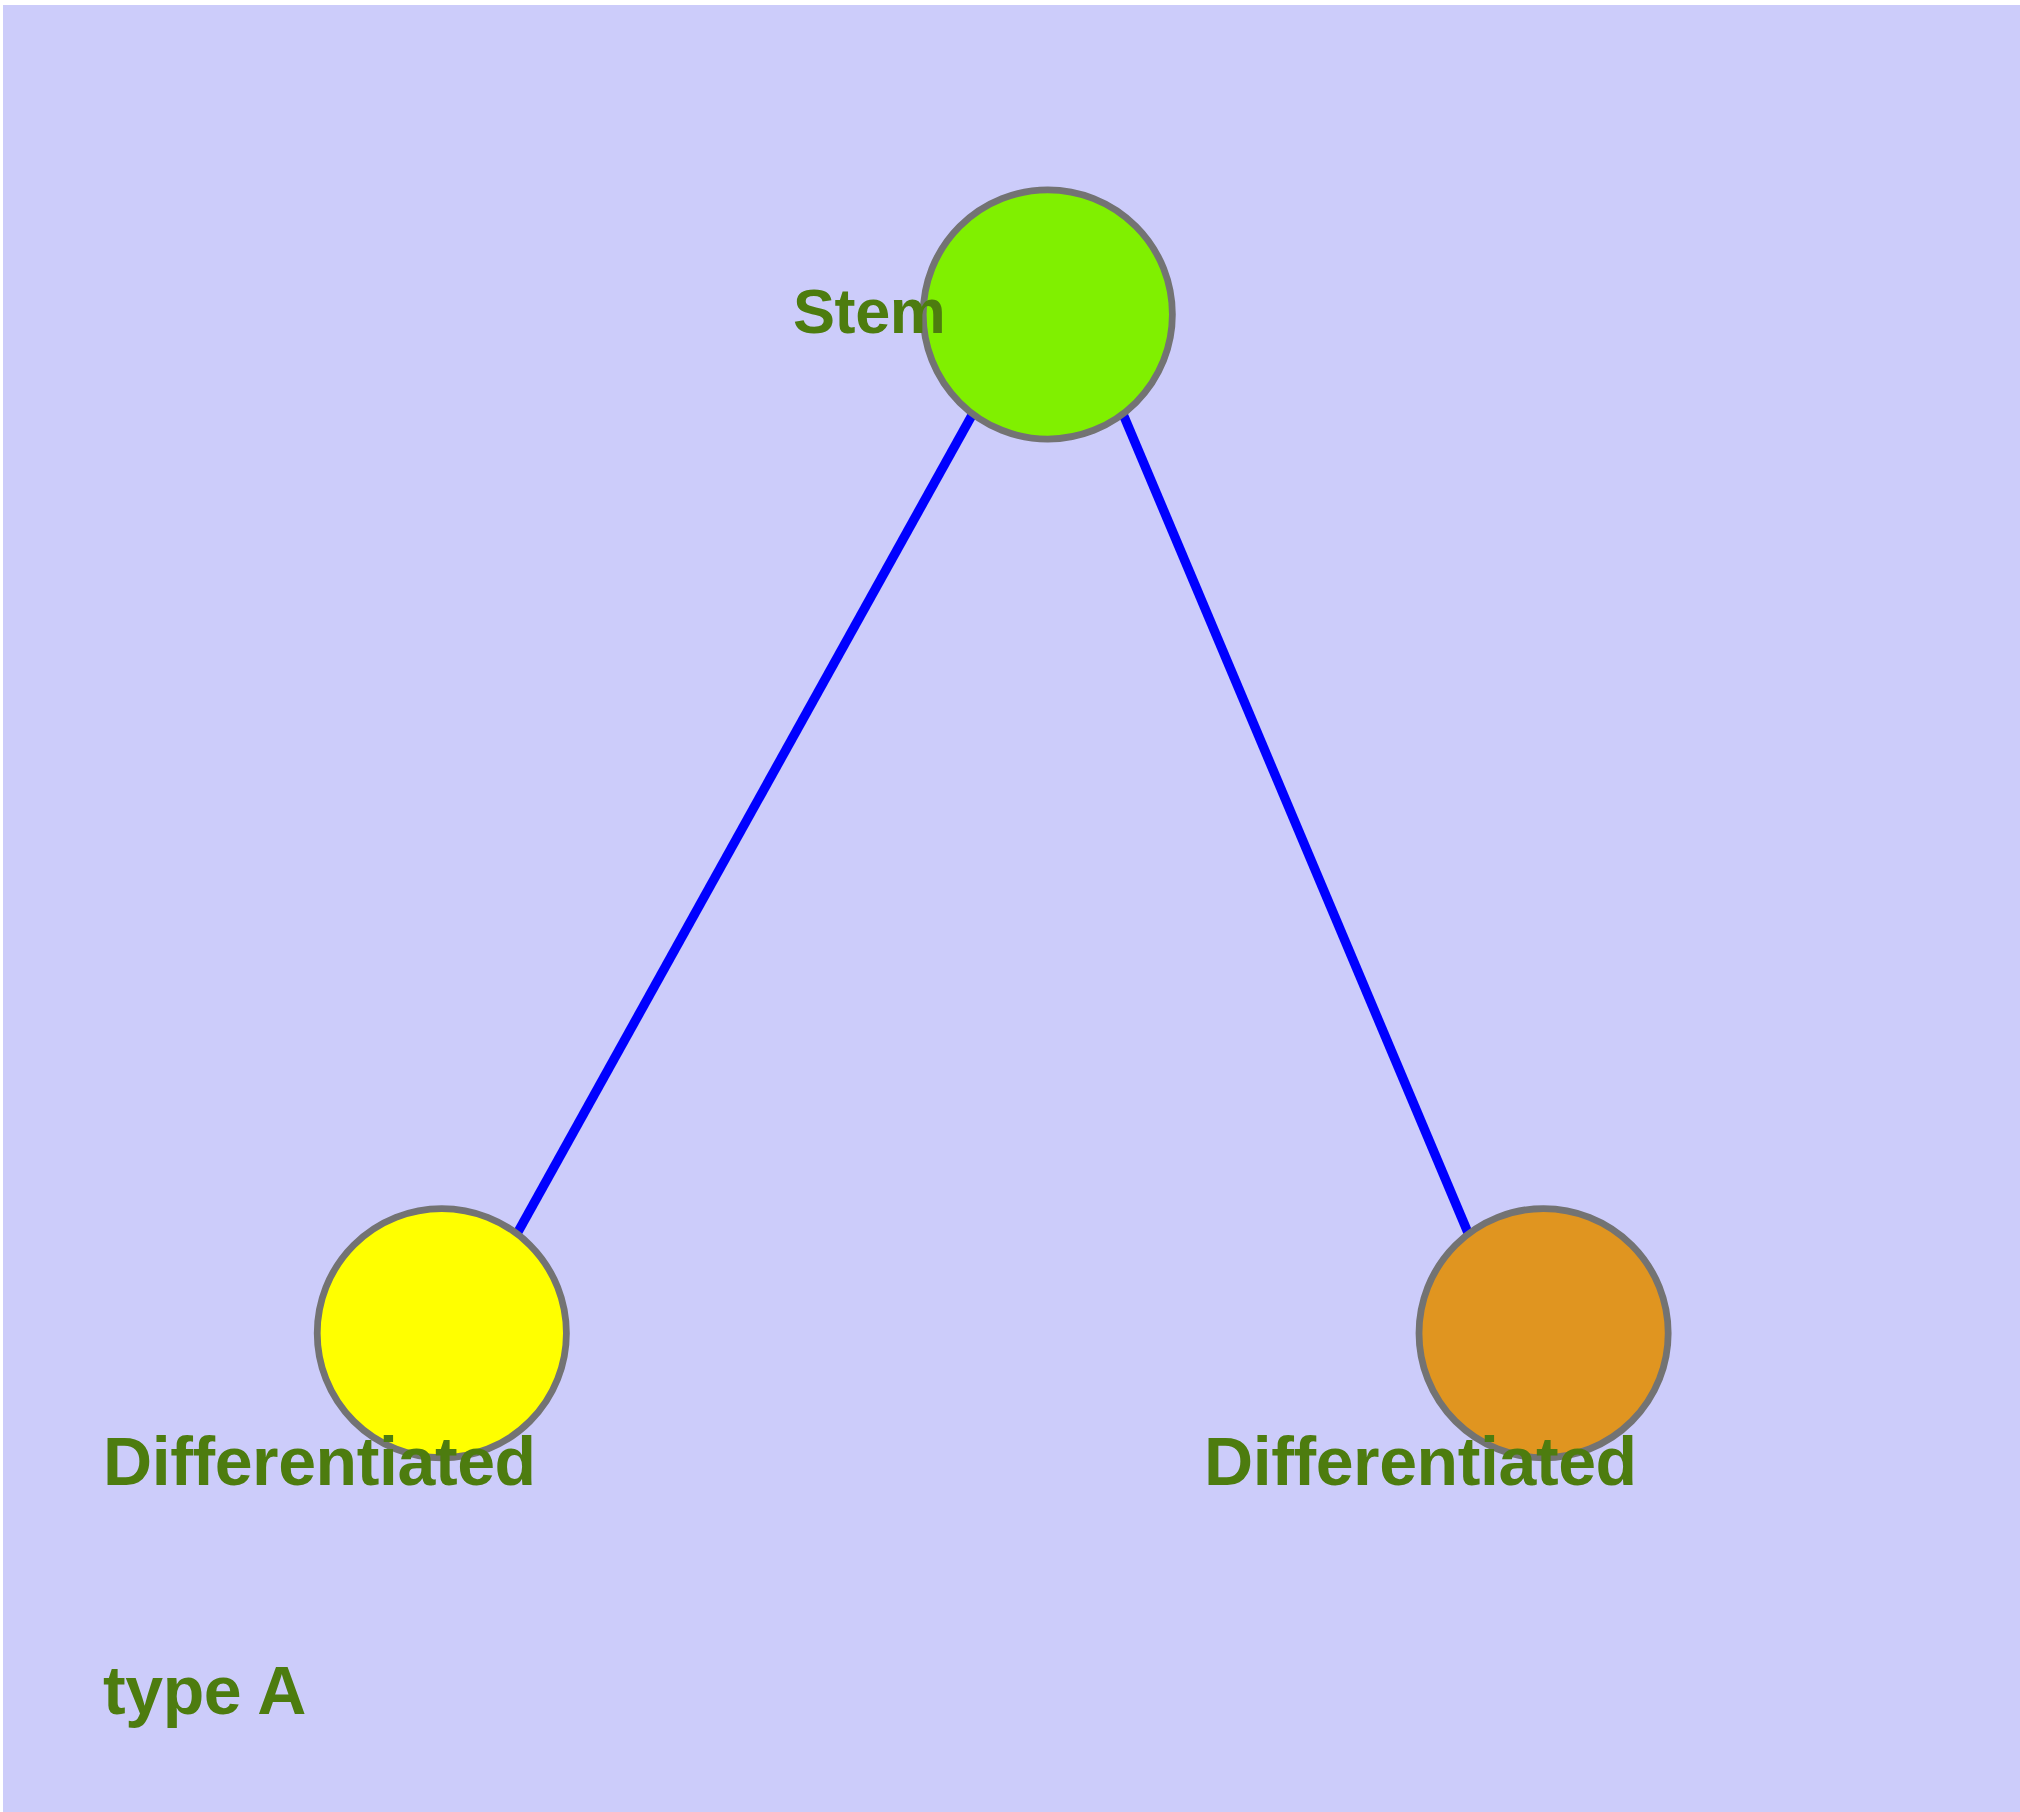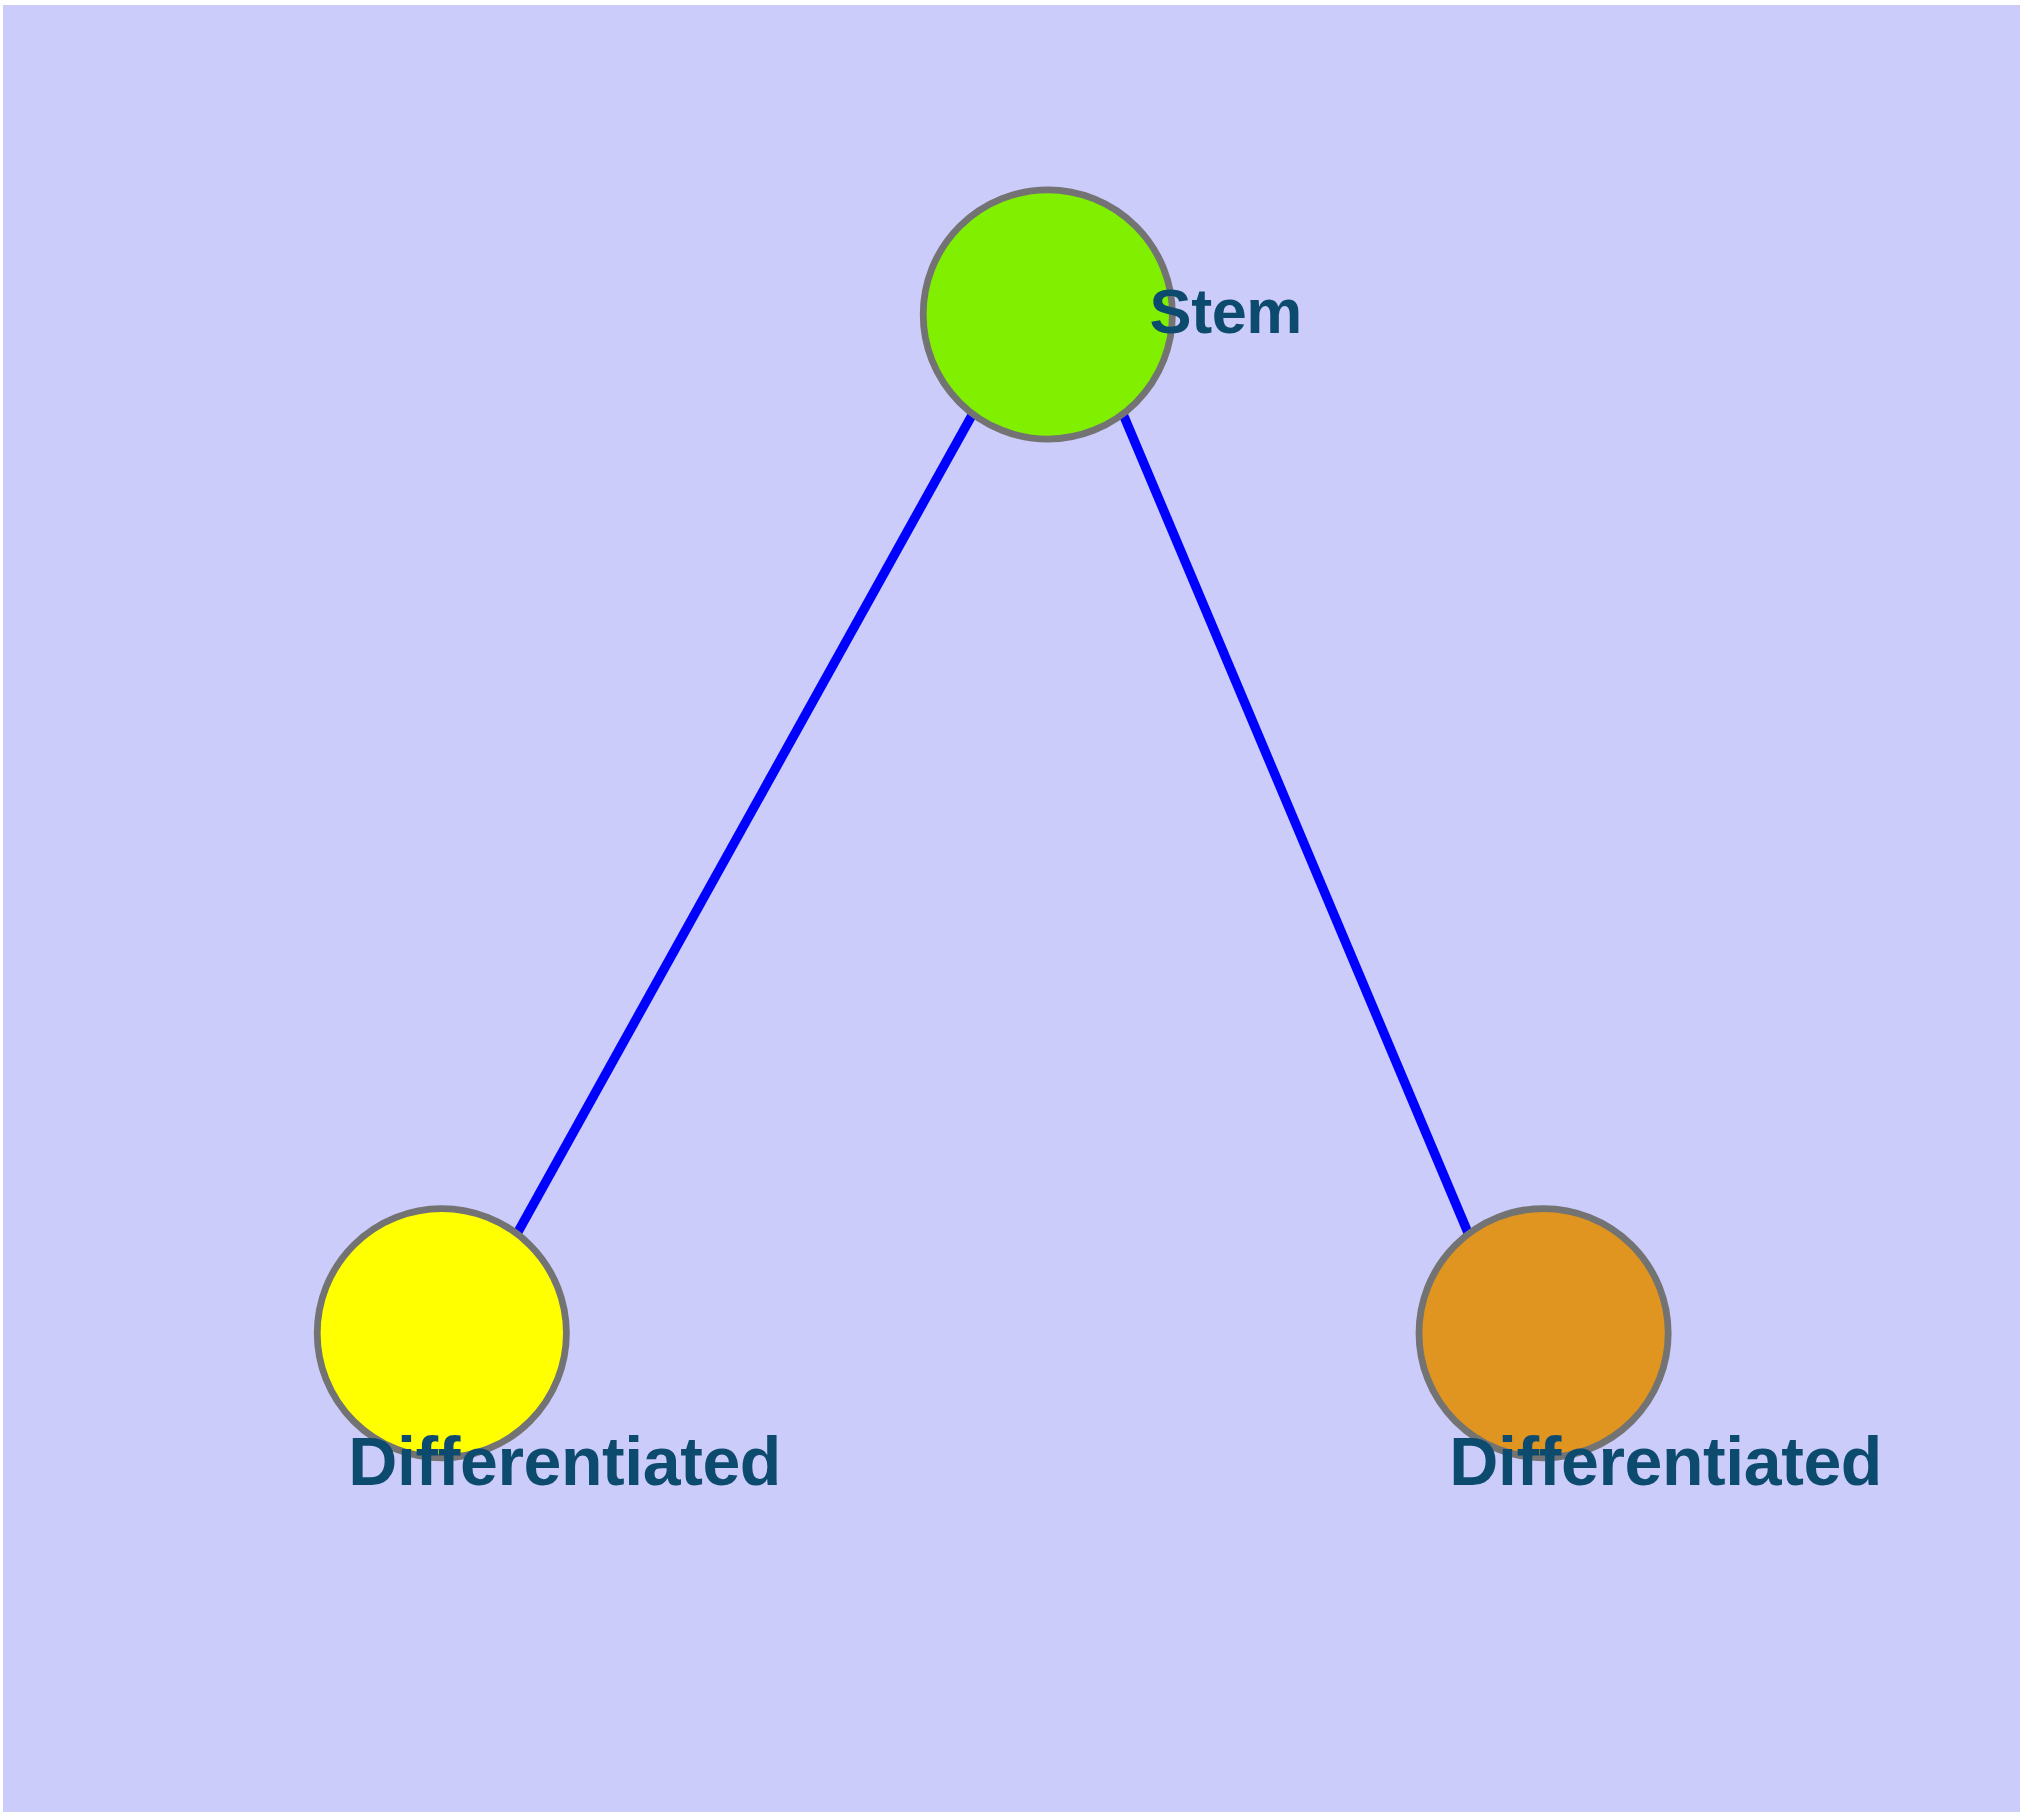--- a/index.html
+++ b/index.html
@@ -25,22 +25,22 @@
   }
   #graph-svg {
     position: absolute;
     left: 0;
     top: 0;
     width: 2021px;
     height: 1812px;
   }
   .node-label {
     position: absolute;
-    text-align: right;
-    color: #0c4a6e;
+    text-align: left;
+    color: #4d7c0f;
     font-weight: bold;
     line-height: 1.12;
     white-space: pre;
     pointer-events: none;
     letter-spacing: -0.4px;
   }
   #label-stem {
     font-size: 63px;
     left: 793px;
     top: 276px;
@@ -75,20 +75,21 @@
       <circle cx="1236" cy="371" r="147" fill="#80f000" stroke="#737373" stroke-width="8"></circle>
       <circle cx="521" cy="1573" r="147" fill="#ffff00" stroke="#737373" stroke-width="8"></circle>
       <circle cx="1821" cy="1573" r="147" fill="#e09520" stroke="#737373" stroke-width="8"></circle>
     </g>
   </svg>
 
   <div class="node-label" id="label-stem">Stem</div>
 
   <div class="node-label" id="label-a">
     <div>Differentiated</div>
+    <div>type A</div>
   </div>
 
   <div class="node-label" id="label-b">
     <div>Differentiated</div>
   </div>
 
 </div>
 
 
 </body></html>

